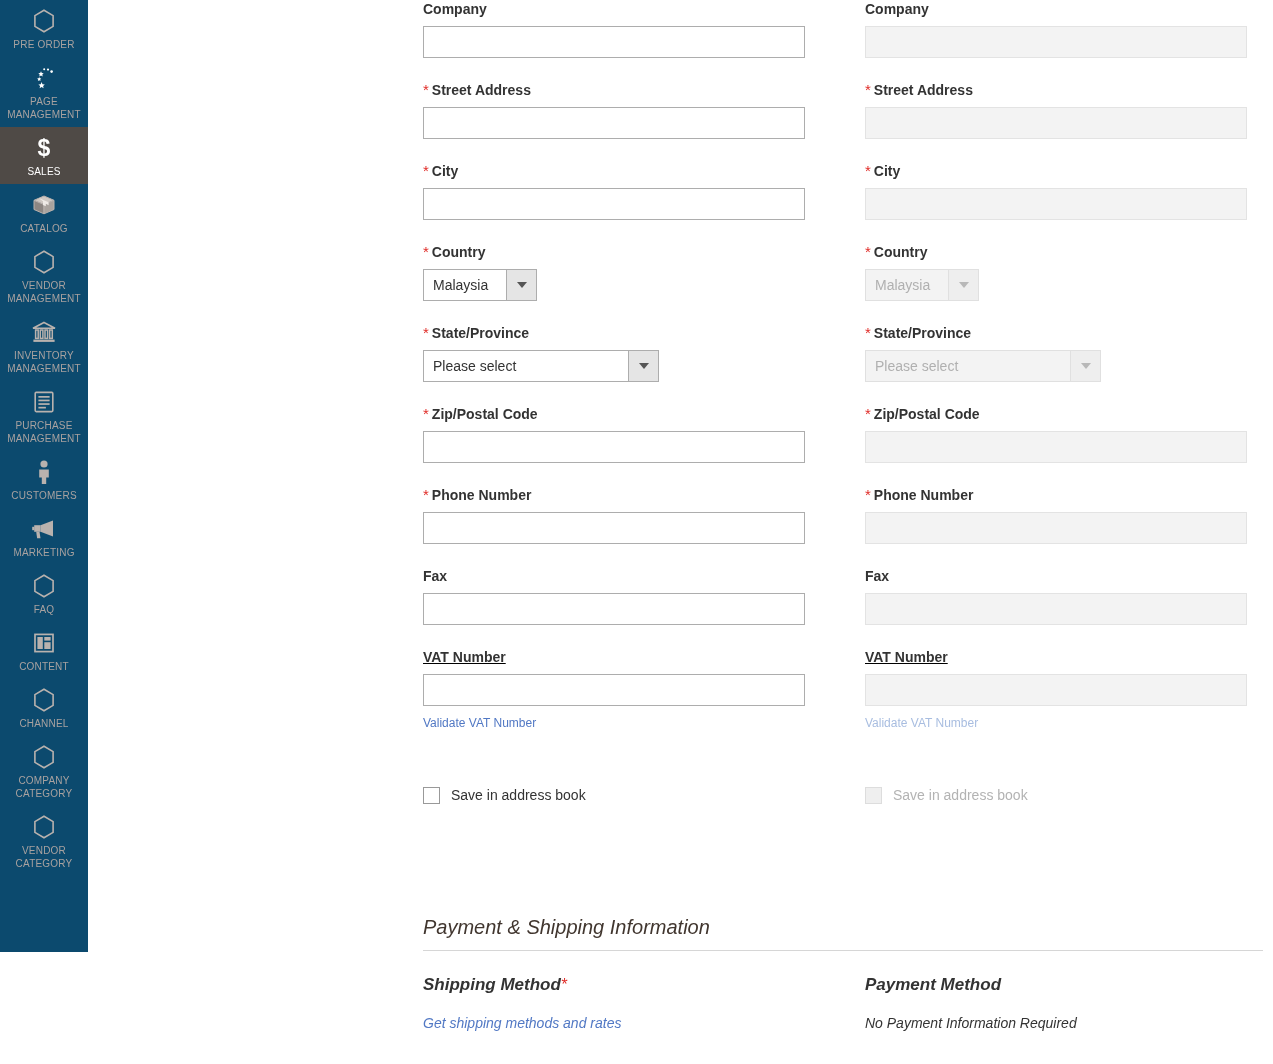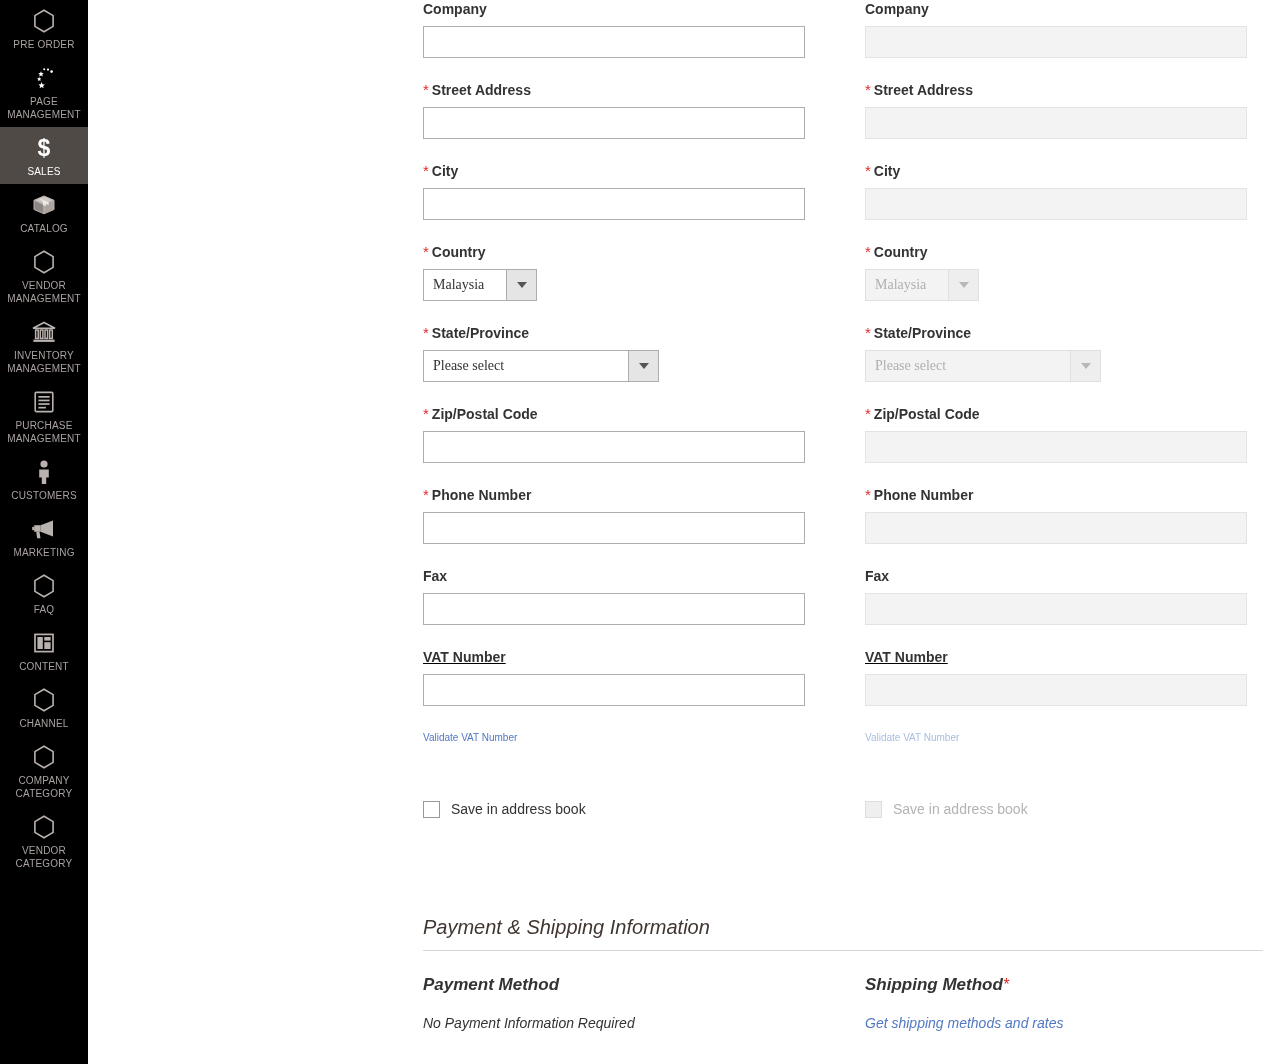--- a/index.html
+++ b/index.html
@@ -6,22 +6,22 @@
   html, body {
     width: 1273px; height: 1064px;
     background: #ffffff;
     font-family: "Liberation Sans", sans-serif;
     overflow: hidden;
   }
   .page { position: relative; width: 1273px; height: 1064px; display: flex; }
 
   
   .sidebar {
-    width: 88px; min-width: 88px; height: 1064px;
-    background: #000000;
+    width: 88px; min-width: 88px; height: 952px;
+    background: #0c4a6e;
     overflow: hidden;
     position: relative;
   }
   .nav-item {
     width: 88px;
     padding: 8px 4px 6px 4px;
     display: flex; flex-direction: column; align-items: center; justify-content: flex-start;
     text-align: center;
     cursor: pointer;
   }
@@ -93,21 +93,20 @@
   }
 
   
   .sel {
     display: inline-flex;
     height: 32px;
     border: 1px solid #adadad;
     background: #ffffff;
     overflow: hidden;
     align-items: stretch;
-    font-family: Liberation Serif, serif;
   }
   .sel .sel-text {
     display: flex; align-items: center;
     font-size: 14px; color: #333333;
     padding: 0 9px;
     background: #ffffff;
     white-space: nowrap;
   }
   .sel .sel-arrow {
     width: 30px;
@@ -124,23 +123,23 @@
   .sel.w-country .sel-text { width: 82px; }
   .sel.w-state .sel-text { width: 204px; }
 
   .sel.disabled { border-color: #e0e0e0; background: #f3f3f3; }
   .sel.disabled .sel-text { background: #f3f3f3; color: #b0b0b0; }
   .sel.disabled .sel-arrow { background: #eeeeee; border-left-color: #e0e0e0; }
   .sel.disabled .sel-arrow .tri { border-top-color: #b8b8b8; }
 
   .vat-link {
     display: inline-block;
-    font-size: 10px;
+    font-size: 12px;
     color: #5178c4;
-    margin-top: 26px;
+    margin-top: 10px;
     text-decoration: none;
     cursor: pointer;
   }
   .vat-link.dim { color: #a8bde0; }
 
   .cbrow {
     display: flex; 
     margin-top: 56px;
   }
   .cbox {
@@ -465,24 +464,24 @@
           </div>
         </div>
 
       </div>
     </div>
 
     <section class="ps-section">
       <h2 class="ps-title">Payment &amp; Shipping Information</h2>
       <div class="ps-cols">
         <div class="ps-col">
+          <div class="ps-head"><span>Shipping Method</span><span class="req">*</span></div>
+          <div class="ps-body"><a>Get shipping methods and rates</a></div>
+        </div>
+        <div class="ps-col">
           <div class="ps-head">Payment Method</div>
           <div class="ps-body">No Payment Information Required</div>
         </div>
-        <div class="ps-col">
-          <div class="ps-head"><span>Shipping Method</span><span class="req">*</span></div>
-          <div class="ps-body"><a>Get shipping methods and rates</a></div>
-        </div>
       </div>
     </section>
 
   </main>
 </div>
 
 </body></html>

